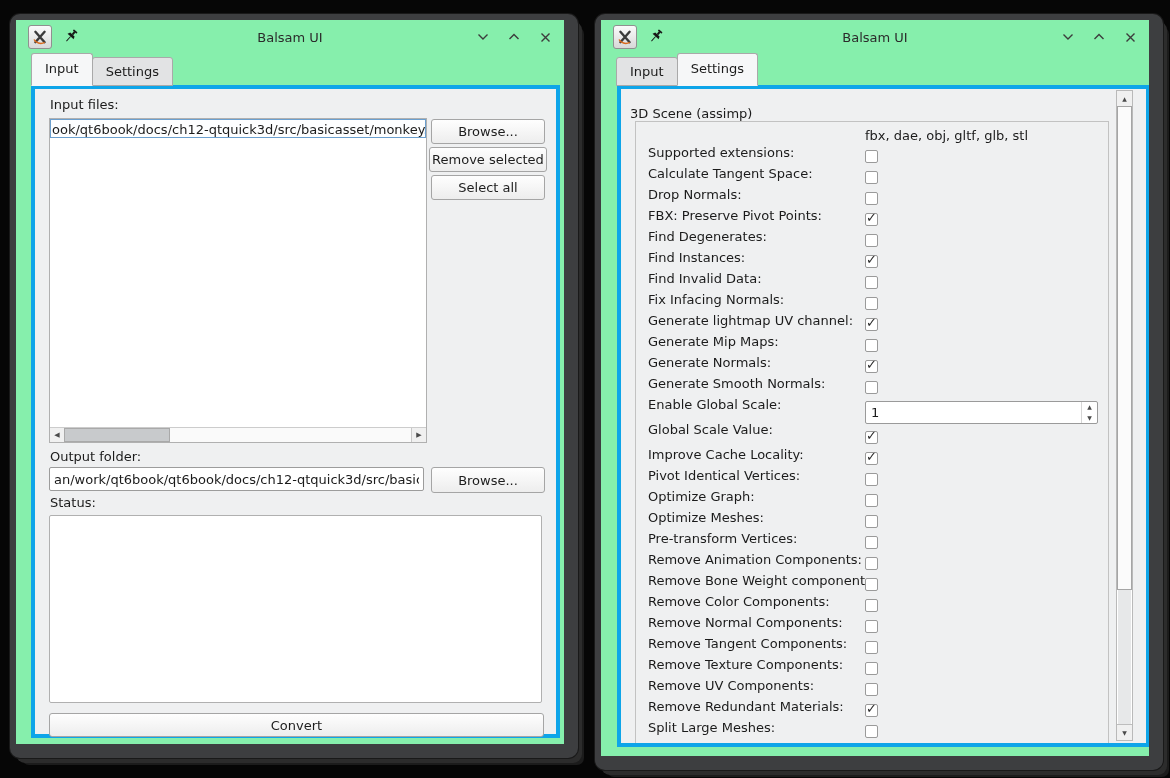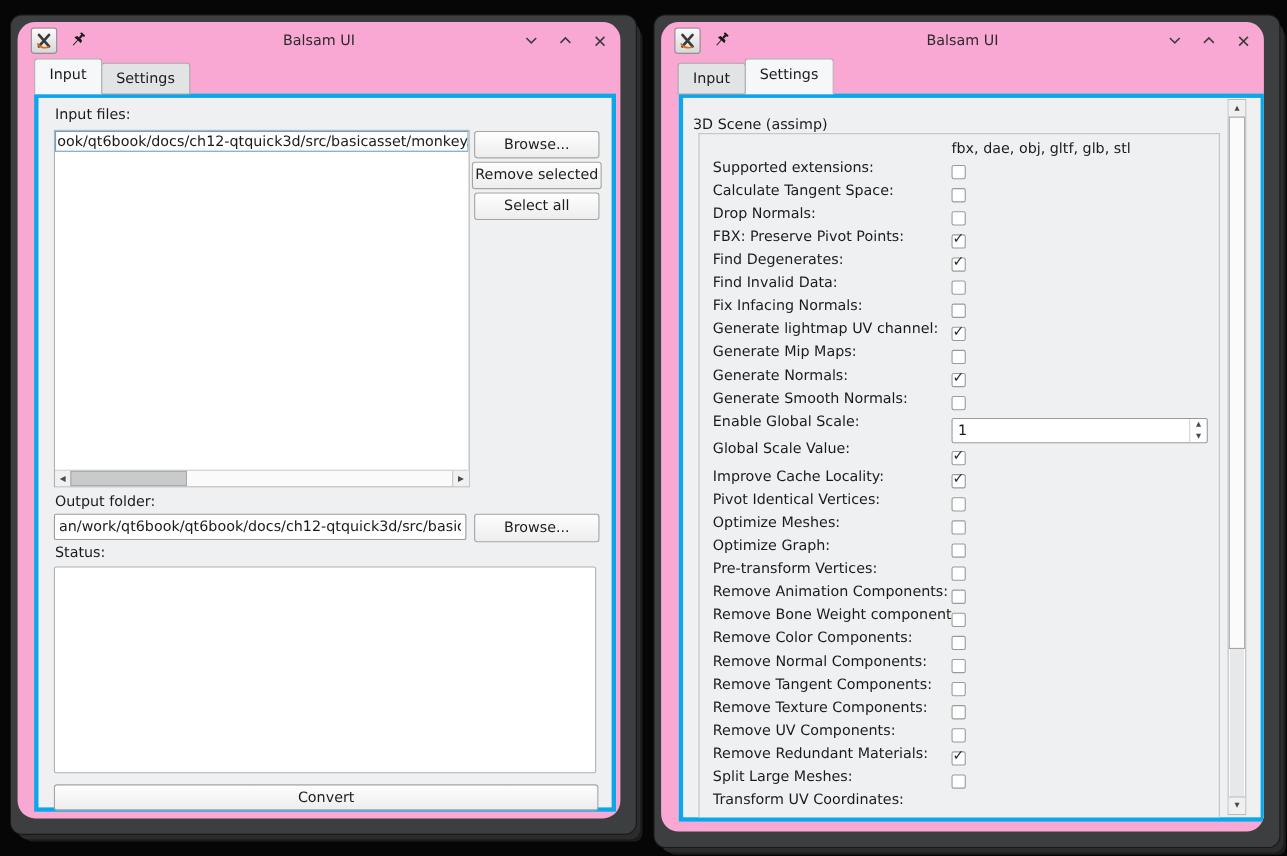--- a/index.html
+++ b/index.html
@@ -2,21 +2,21 @@
 <html><head>
 <meta charset="utf-8">
 <style>
   html,body{margin:0;padding:0;}
   body{
     width:1170px;height:778px;background:#060606;position:relative;overflow:hidden;
     font-family:"DejaVu Sans","Liberation Sans",sans-serif;font-size:13px;color:#1b1b1b;
   }
   .window{position:absolute;background:#3d3e40;border-radius:10px;
     box-shadow:0 0 0 1px #191919, 5px 6px 0 -1px #2c2c2c, 9px 10px 0 -3px #1c1c1c;}
-  .client{position:absolute;left:6px;top:6px;right:14px;bottom:14px;background:#f9a8d4;border-radius:16px;overflow:hidden;}
+  .client{position:absolute;left:6px;top:6px;right:14px;bottom:14px;background:#86efac;border-radius:0;overflow:hidden;}
   
   .titlebar{position:relative;height:34px;display:flex;align-items:center;padding:0 12px;}
   .win-title{position:absolute;left:0;right:0;text-align:center;color:#2b2b2b;}
   .app-icon{width:22px;height:22px;border:1px solid #909090;border-radius:3px;
     background:linear-gradient(#fbfbfb,#d8d8d8);display:flex;align-items:center;justify-content:center;z-index:1;}
   .pin-icon{margin-left:13px;z-index:1;display:flex;align-items:center;}
   .controls{margin-left:auto;display:flex;gap:17px;z-index:1;align-items:center;}
   .ctrl{width:14px;height:14px;display:flex;align-items:center;justify-content:center;cursor:default;}
   
   .tabbar{position:absolute;left:15px;top:42px;height:24px;display:flex;align-items:flex-end;z-index:2;}
@@ -210,20 +210,24 @@
     <span class="slabel">FBX: Preserve Pivot Points:</span>
   <span class="cb"></span>
           </div>
           <div class="srow">
     <span class="slabel">Find Degenerates:</span>
   <span class="cb">
               <span class="mark">✓</span>
             </span>
           </div>
           <div class="srow">
+    <span class="slabel">Find Instances:</span>
+  <span class="cb"></span>
+          </div>
+          <div class="srow">
     <span class="slabel">Find Invalid Data:</span>
   <span class="cb">
               <span class="mark">✓</span>
             </span>
           </div>
           <div class="srow">
     <span class="slabel">Fix Infacing Normals:</span>
   <span class="cb"></span>
           </div>
           <div class="srow">
@@ -266,25 +270,25 @@
               <span class="mark">✓</span>
             </span>
           </div>
           <div class="srow">
     <span class="slabel">Pivot Identical Vertices:</span>
   <span class="cb">
               <span class="mark">✓</span>
             </span>
           </div>
           <div class="srow">
+    <span class="slabel">Optimize Graph:</span>
+  <span class="cb"></span>
+          </div>
+          <div class="srow">
     <span class="slabel">Optimize Meshes:</span>
-  <span class="cb"></span>
-          </div>
-          <div class="srow">
-    <span class="slabel">Optimize Graph:</span>
   <span class="cb"></span>
           </div>
           <div class="srow">
     <span class="slabel">Pre-transform Vertices:</span>
   <span class="cb"></span>
           </div>
           <div class="srow">
     <span class="slabel">Remove Animation Components:</span>
   <span class="cb"></span>
           </div>

